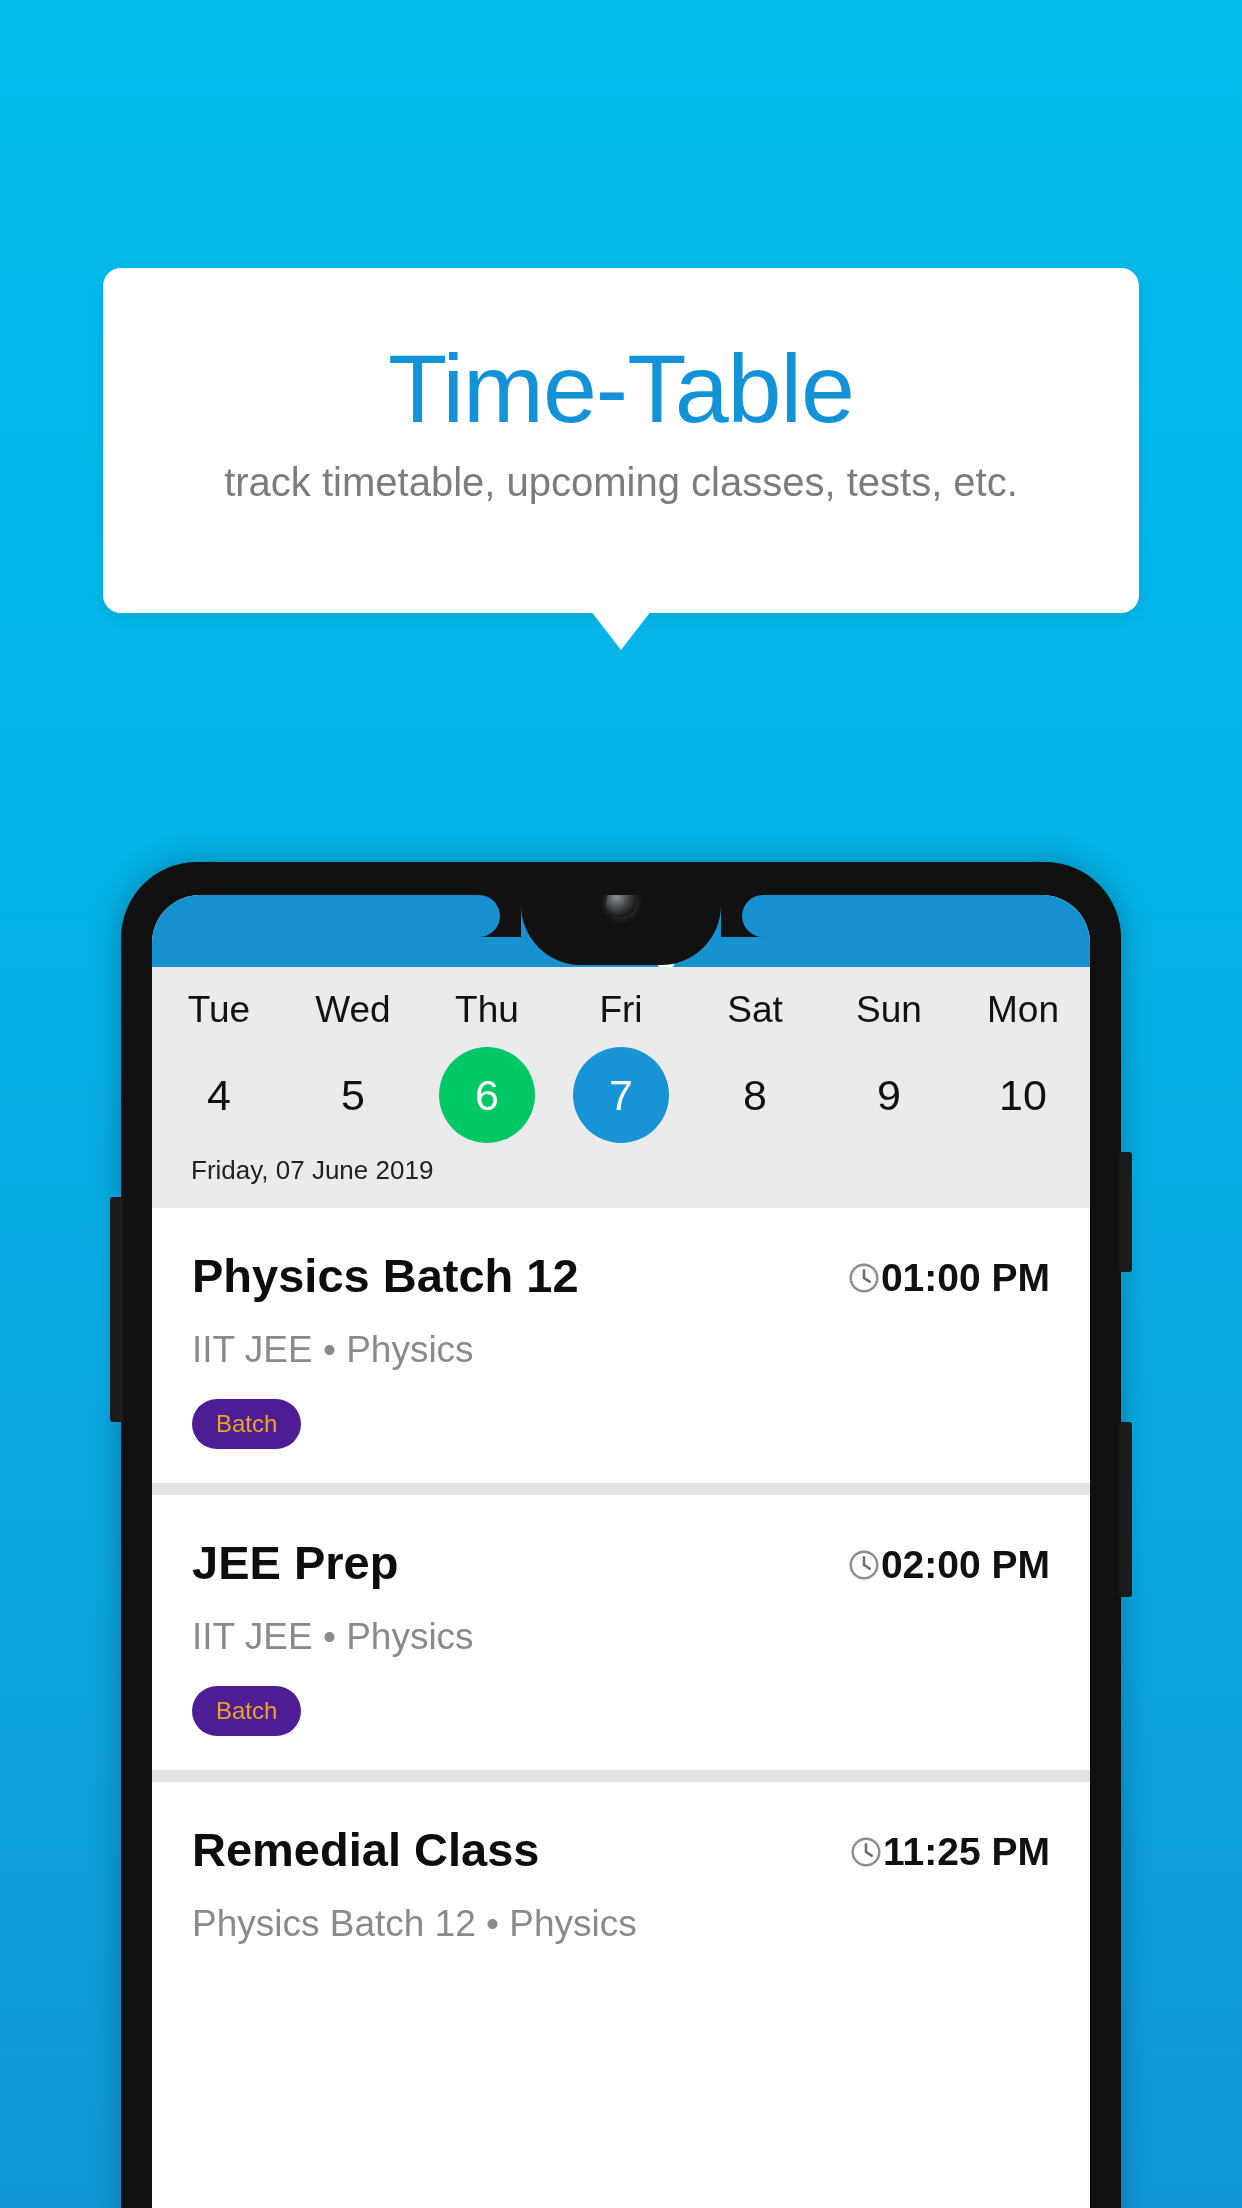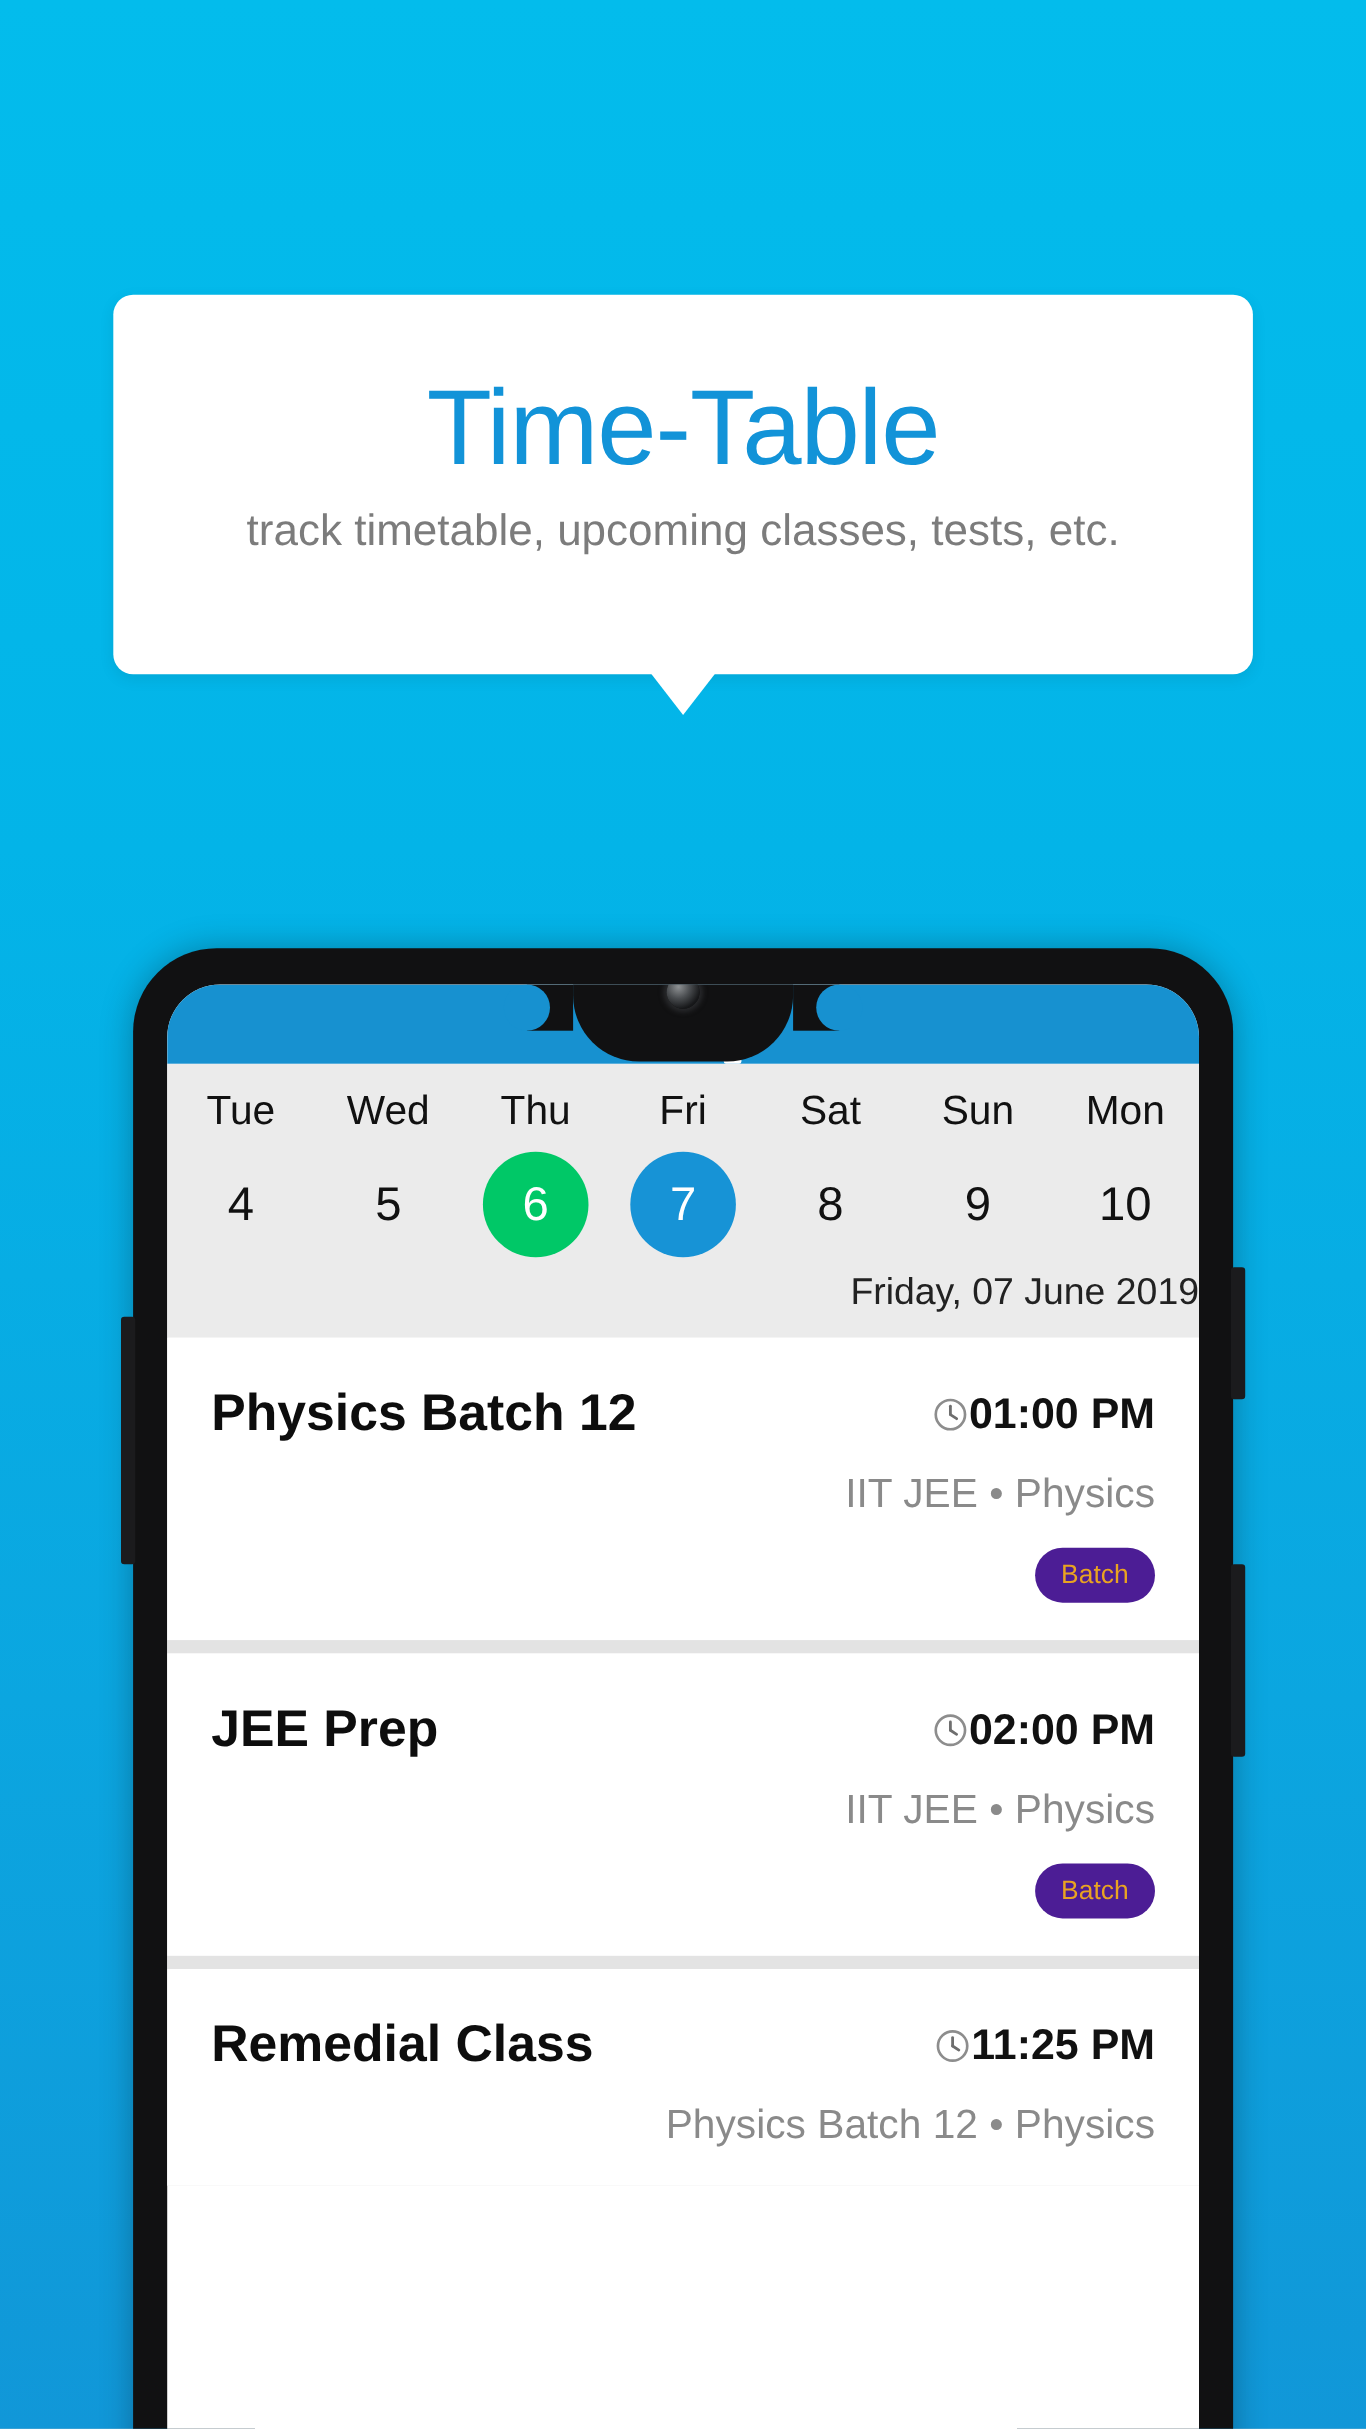--- a/index.html
+++ b/index.html
@@ -155,32 +155,32 @@
   }
   .day-num {
     font-size:43px; color:#111; font-weight:400;
     width:96px; height:96px; line-height:96px;
     border-radius:50%;
     display:inline-block;
   }
   .day-num.green { background:#00c867; color:#fff; }
   .day-num.blue { background:#1793d6; color:#fff; }
   .fulldate {
-    text-align:right;
-    font-size:34px; color:#222;
+    text-align:left;
+    font-size:26px; color:#222;
     padding:12px 0 22px 0;
+    margin-left:39px;
   }
 
   
   .classlist { background:#e3e3e3; }
   .class-card {
     background:#fff;
     padding:40px 40px 34px 40px;
     margin-bottom:12px;
-    text-align:right;
   }
   .cc-top { display:flex; align-items:flex-start; justify-content:space-between; }
   .cc-title { font-size:47px; font-weight:700; color:#0d0d0d; }
   .cc-time-wrap { display:flex; align-items:center; gap:0; padding-top:8px; }
   .clock-ic { width:34px; height:34px; flex:none; }
   .cc-time { font-size:39px; font-weight:700; color:#111; white-space:nowrap; }
   .cc-sub { font-size:37px; color:#8a8a8a; margin-top:26px; }
   .cc-badge {
     display:inline-block;
     margin-top:28px;

